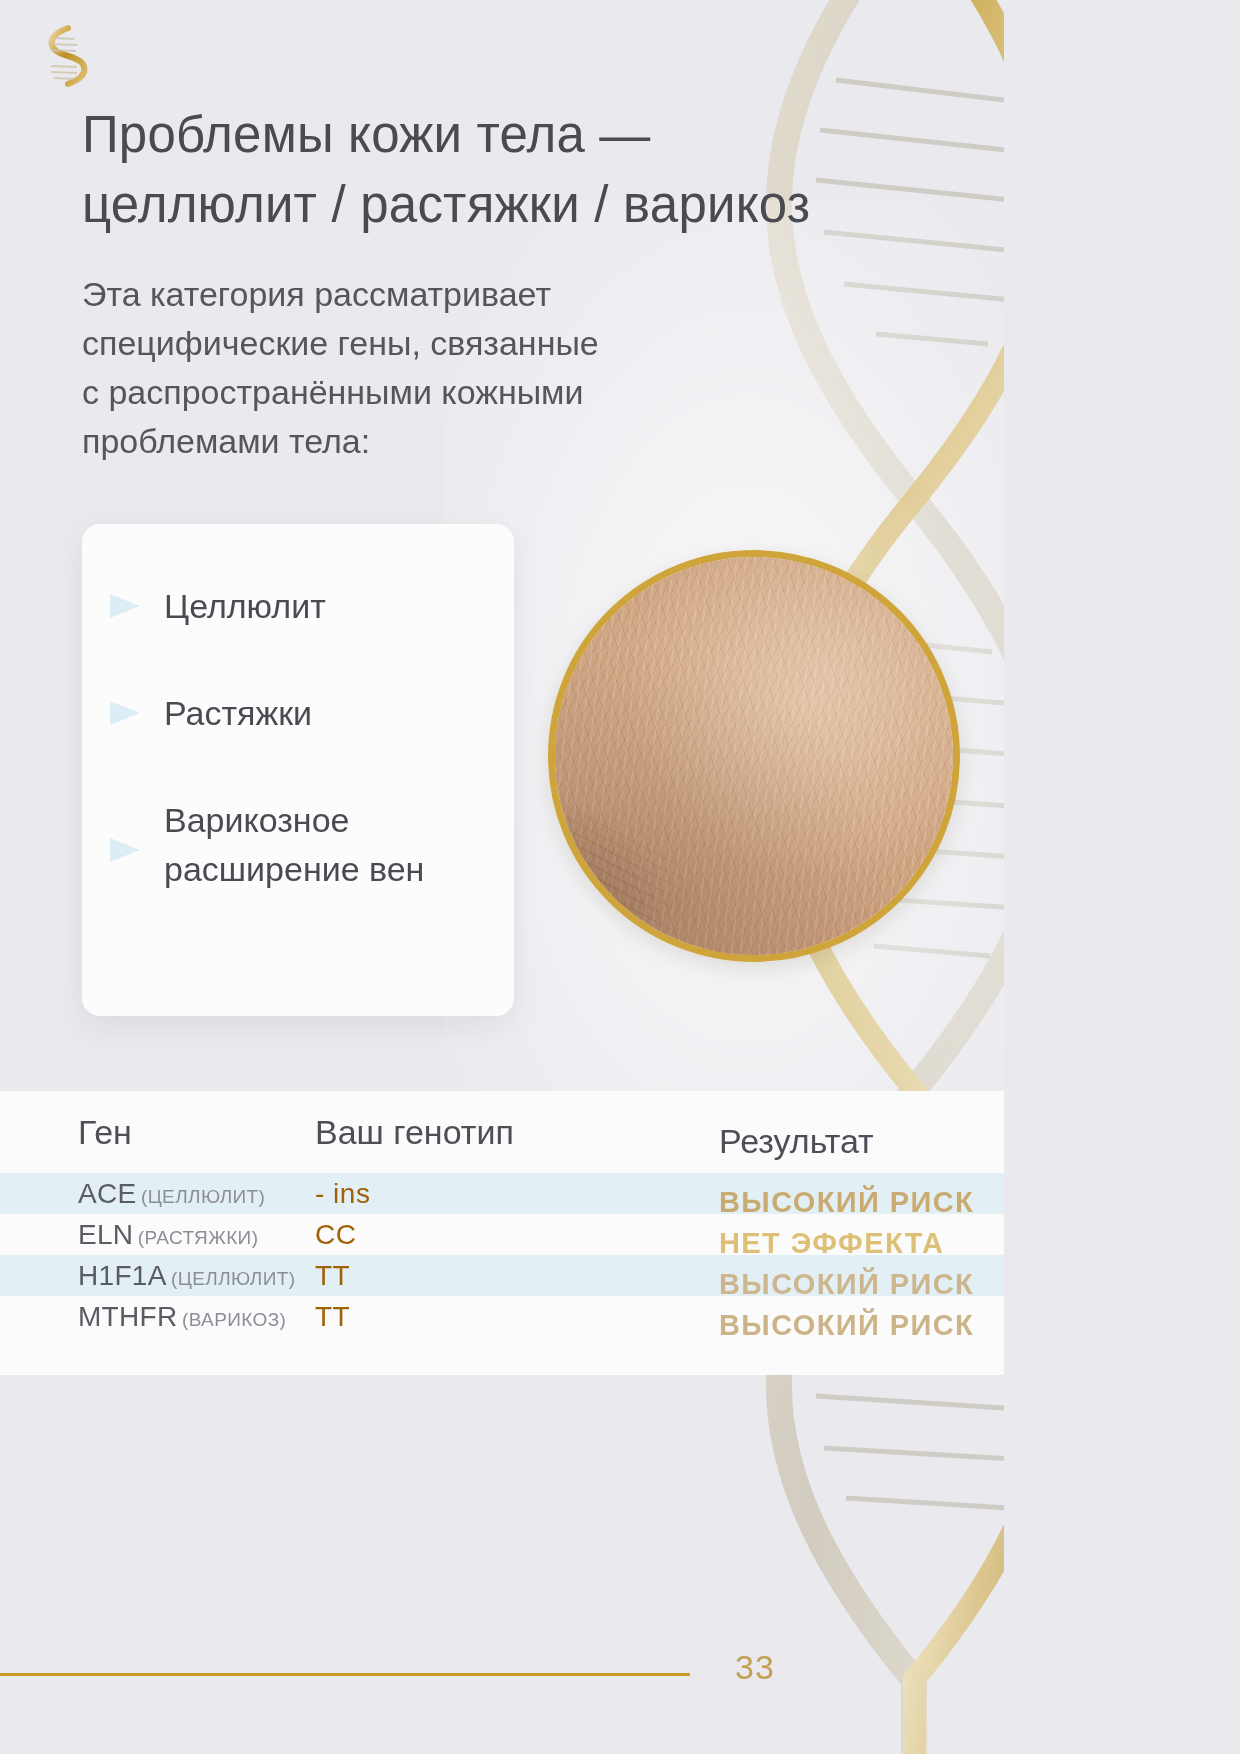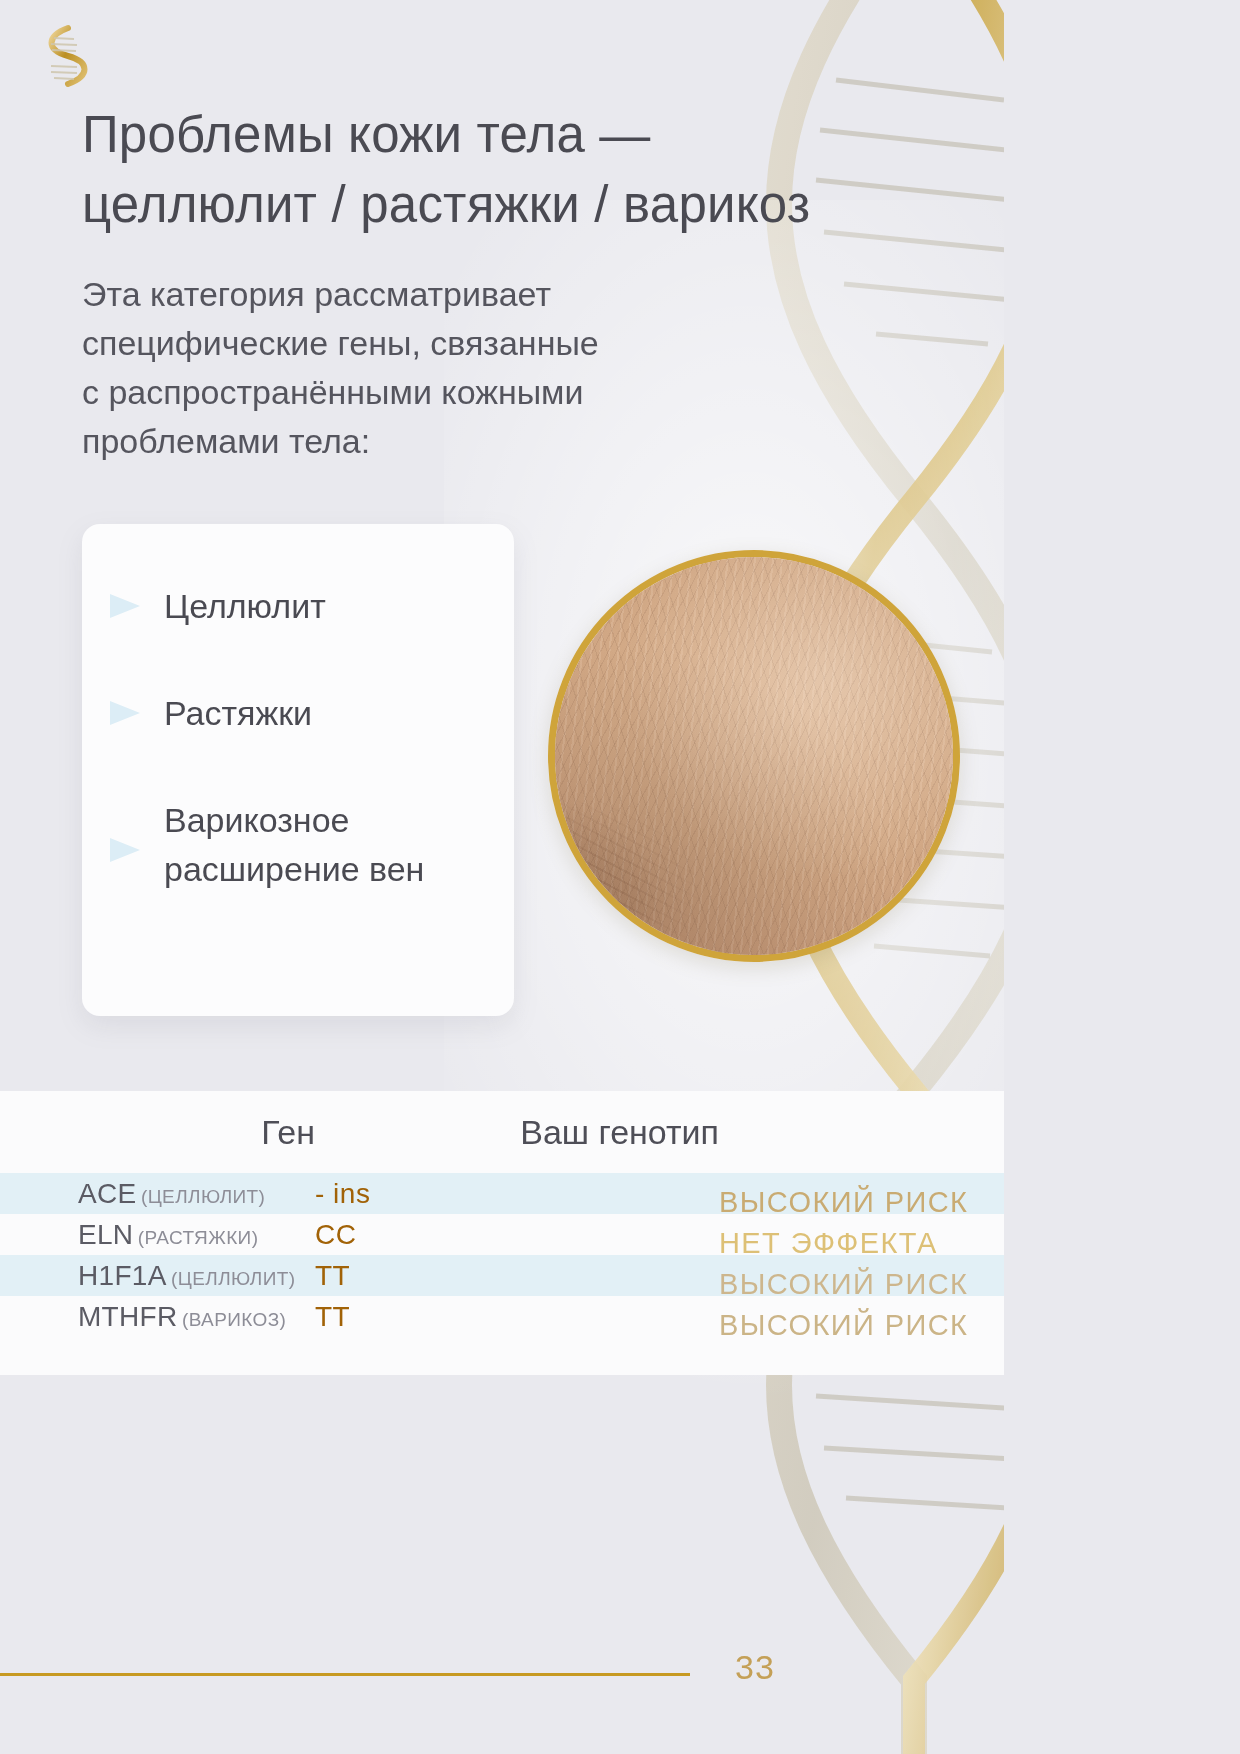--- a/index.html
+++ b/index.html
@@ -170,21 +170,20 @@
     width: 1240px;
   }
   .t-row {
     display: flex;
     align-items: center;
     width: 100%;
   }
   .t-head {
     height: 82px;
     background: #fbfbfc;
-    text-align: right;
   }
   .t-body-row { height: 41px; }
   .t-body-row.alt { background: #e2f0f6; }
   .t-body-row.plain { background: #fbfbfc; }
   .t-foot {
     height: 38px;
     background: #fbfbfc;
   }
 
   .c-gene  { flex: 0 0 315px; padding-left: 78px; }
@@ -213,21 +212,21 @@
     letter-spacing: 0.4px;
   }
   .geno-val {
     font-size: 28px;
     font-weight: 300;
     color: #a16207;
     letter-spacing: 0.5px;
   }
   .res-val {
     font-size: 29px;
-    font-weight: 400;
+    font-weight: 700;
     letter-spacing: 1.4px;
     display: block;
   }
 
   
   .footer-rule {
     position: absolute;
     left: 0;
     top: 1673px;
     width: 690px;

